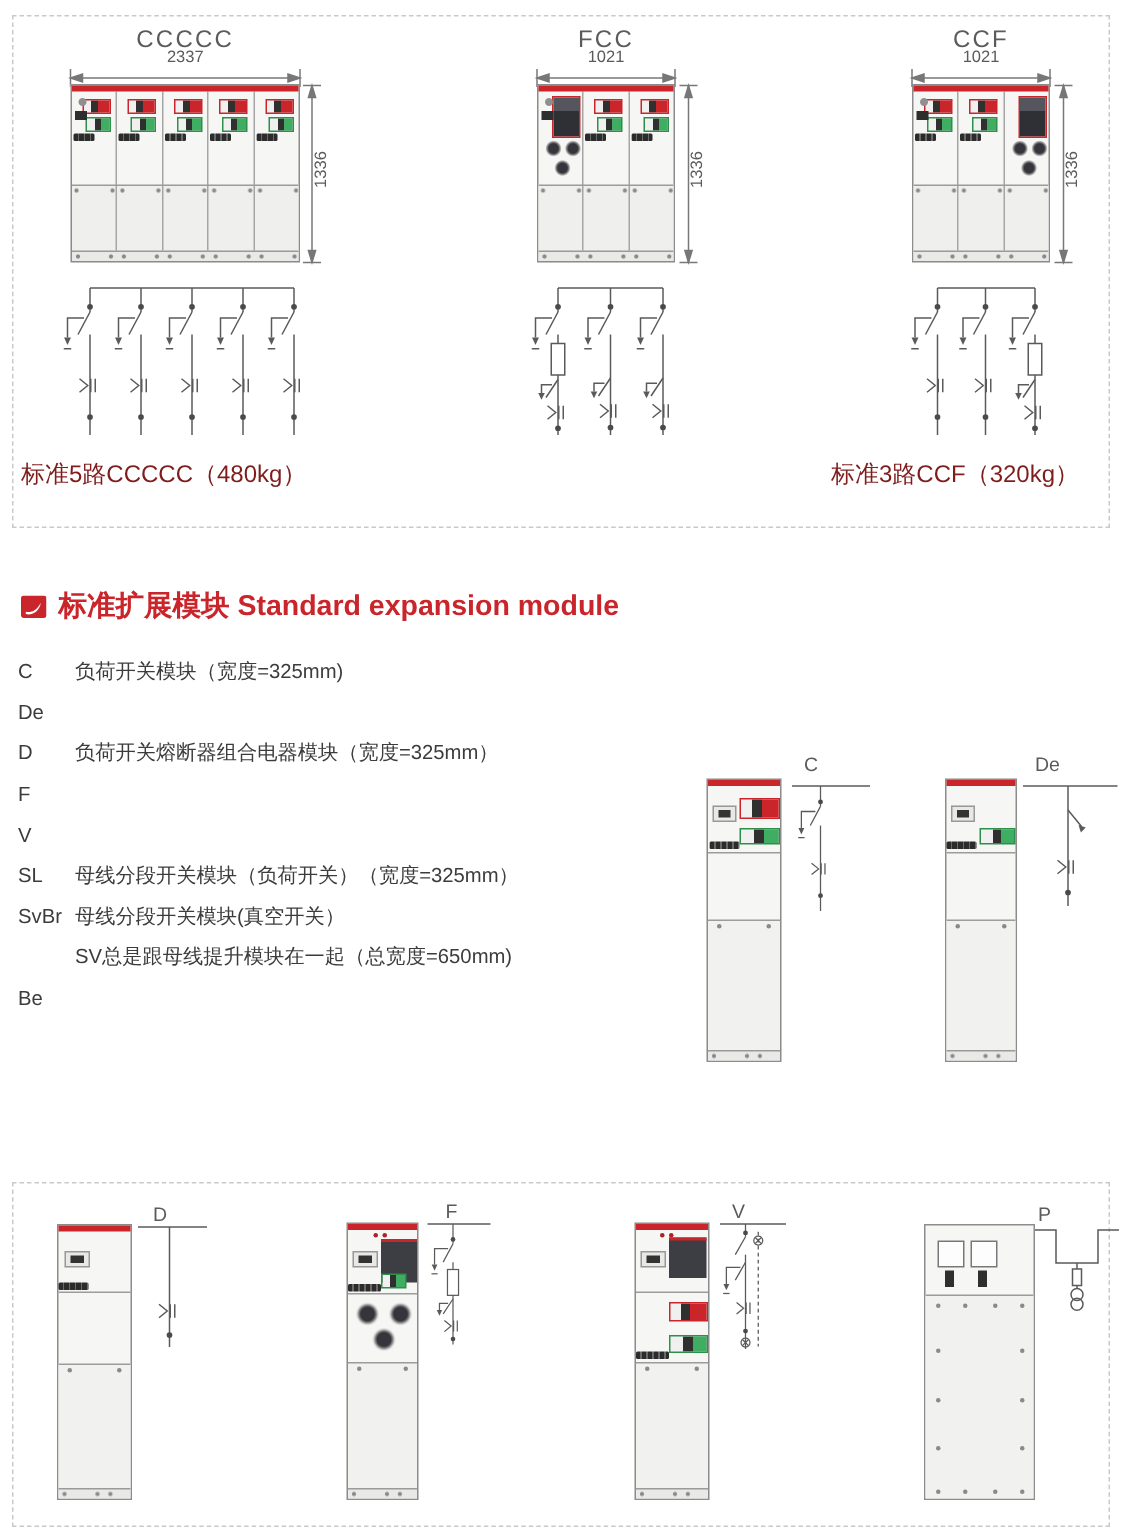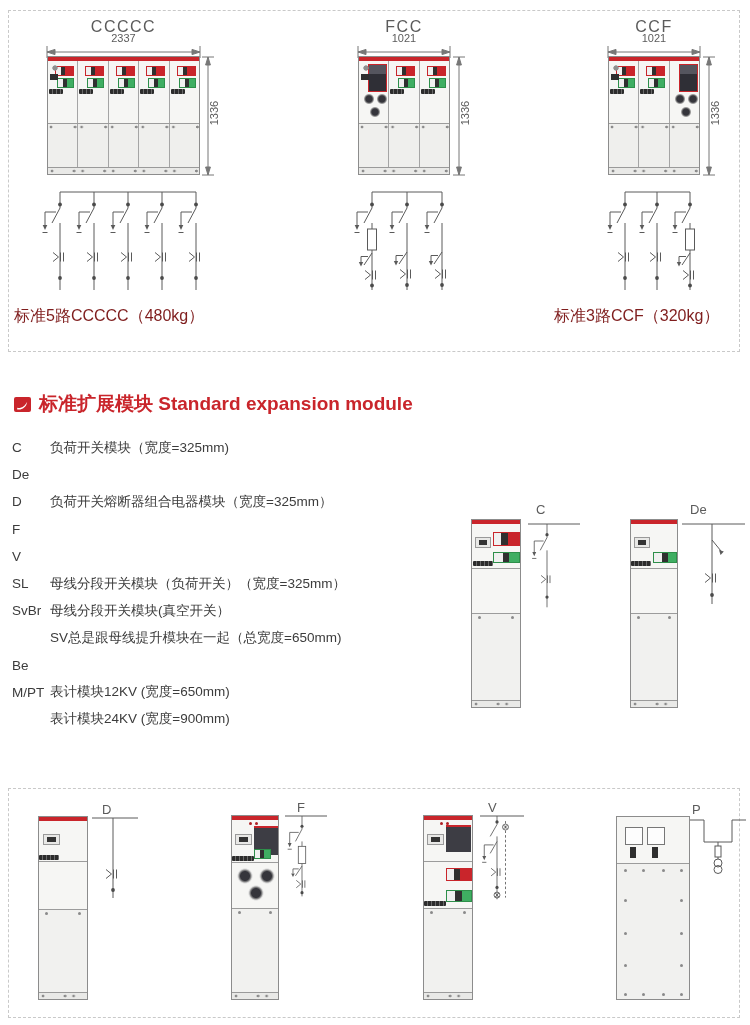--- a/index.html
+++ b/index.html
@@ -320,28 +320,20 @@
         <span class="mod-code">SvBr</span>
         <span>母线分段开关模块(真空开关）</span>
       </div>
     <div class="mod-row">
         <span class="mod-code"></span>
         <span>SV总是跟母线提升模块在一起（总宽度=650mm)</span>
       </div>
     <div class="mod-row">
         <span class="mod-code">Be</span>
       </div>
-    <div class="mod-row">
-        <span class="mod-code">M/PT</span>
-        <span>表计模块12KV (宽度=650mm)</span>
-      </div>
-    <div class="mod-row">
-        <span class="mod-code"></span>
-        <span>表计模块24KV (宽度=900mm)</span>
-      </div>
   </div>
 
   <div class="cabinet" style="left:471px;top:519px;width:50px;height:189px">
     <div class="zone" style="top:93px;bottom:6px"></div>
     <div class="md" style="left:3px;top:17px;width:14px;height:9px"></div>
     <div class="mr" style="left:21px;top:12px;width:25px;height:12px"></div>
     <div class="mg" style="left:21px;top:32px;width:25px;height:9px"></div>
     <div class="msb" style="left:1px;top:41px;width:20px;height:5px"></div>
     <div class="hline" style="top:48px"></div>
     <div class="hline" style="top:93px"></div>

